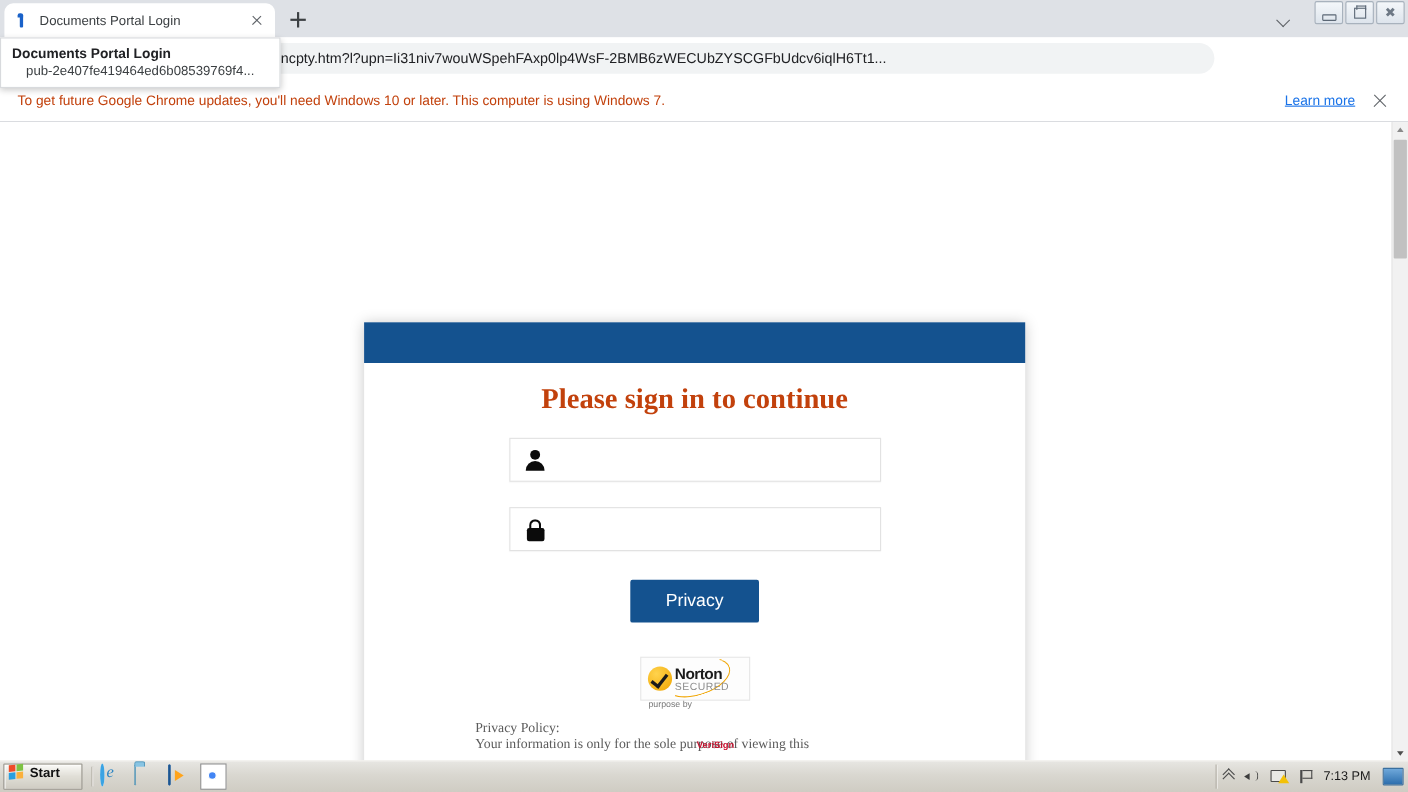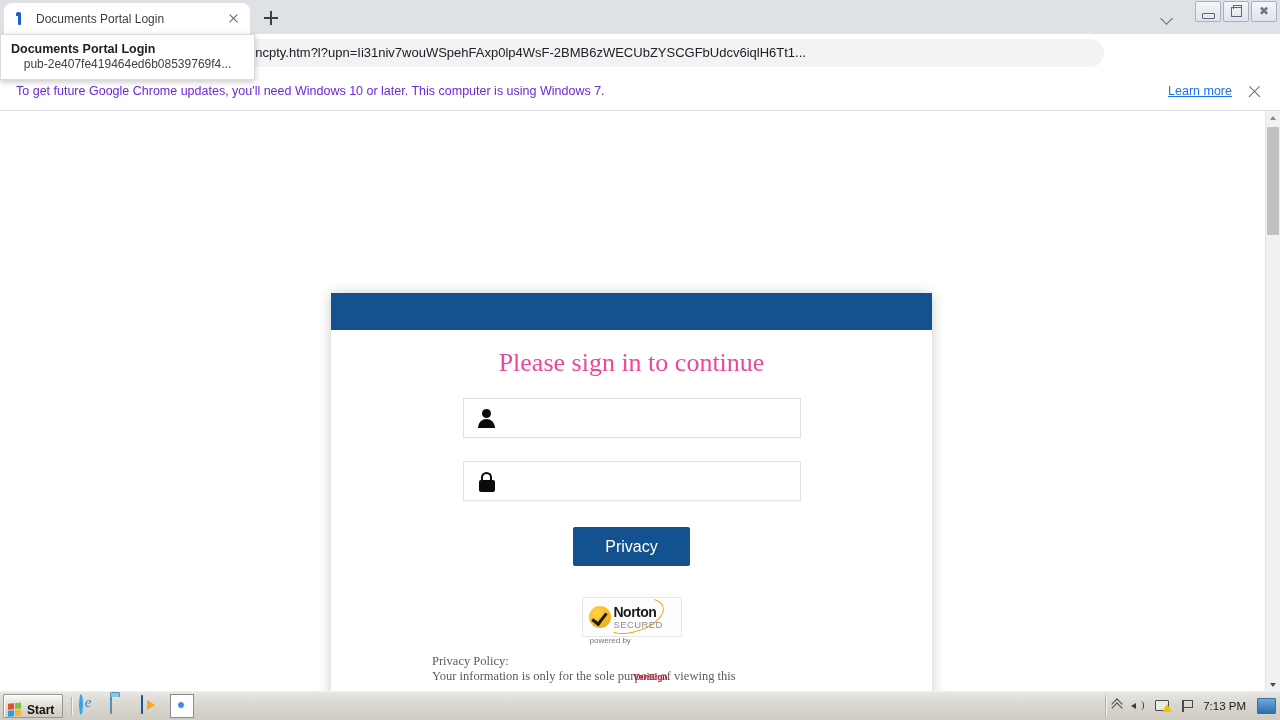--- a/index.html
+++ b/index.html
@@ -239,21 +239,21 @@
     width: 1280px;
     height: 40px;
     background: #ffffff;
     border-bottom: 1px solid #dadce0;
     box-sizing: border-box;
   }
   .infobar-text {
     position: absolute;
     left: 16px; top: 13px;
     font-size: 12.5px;
-    color: #6d28d9;
+    color: #c2410c;
     line-height: 15px;
   }
   .infobar-link {
     position: absolute;
     right: 48px; top: 13px;
     font-size: 12.5px;
     color: #1a73e8;
     text-decoration: underline;
     line-height: 15px;
     cursor: pointer;
@@ -359,23 +359,23 @@
     height: 37px;
     background: #14528f;
   }
   .card-body {
     padding: 0 0 6px 0;
     text-align: center;
   }
   .card-title {
     font-family: "Liberation Serif", serif;
     font-size: 26px;
-    color: #ec4899;
+    color: #c2410c;
     margin: 17px 0 0 0;
-    font-weight: normal;
+    font-weight: bold;
     line-height: 32px;
   }
   .field {
     width: 338px;
     height: 40px;
     margin: 19px auto 0 auto;
     border: 1px solid #e2e2e2;
     background: #ffffff;
     display: flex;
     align-items: center;
@@ -526,22 +526,22 @@
     height: 28px;
     background: linear-gradient(#e7e6e2, #d9d7d0 45%, #cfccc3);
     border-top: 1px solid #f2f1ee;
     display: flex;
     align-items: center;
   }
   .start-btn {
     margin-left: 3px;
     height: 22px;
     display: flex;
-    align-items: flex-end;
-    padding: 0 8px 0 4px;
+    align-items: flex-start;
+    padding: 0 20px 0 4px;
     background: linear-gradient(#fafaf7, #e0ded6 50%, #cfccc3);
     border: 1px solid #9a978f;
     border-radius: 1px;
     box-shadow: inset 1px 1px 0 #ffffff;
   }
   .start-flag {
     width: 15px; height: 14px;
     margin-right: 4px;
     position: relative;
     transform: skewY(-6deg);
@@ -863,21 +863,21 @@
           </span>
         </div>
 
         <button class="continue-btn">Privacy</button>
 
         <div class="norton">
           <span class="n-swoosh"></span>
           <span class="n-check"></span>
           <span class="n-word">Norton</span>
           <span class="n-sub">SECURED</span>
-          <span class="n-powered">powered by</span>
+          <span class="n-powered">purpose by</span>
           <span class="n-verisign">VeriSign</span>
         </div>
 
         <div class="privacy">
           <div>Privacy Policy:</div>
           <div>Your information is only for the sole purpose of viewing this</div>
 
         </div>
 
       </div>

